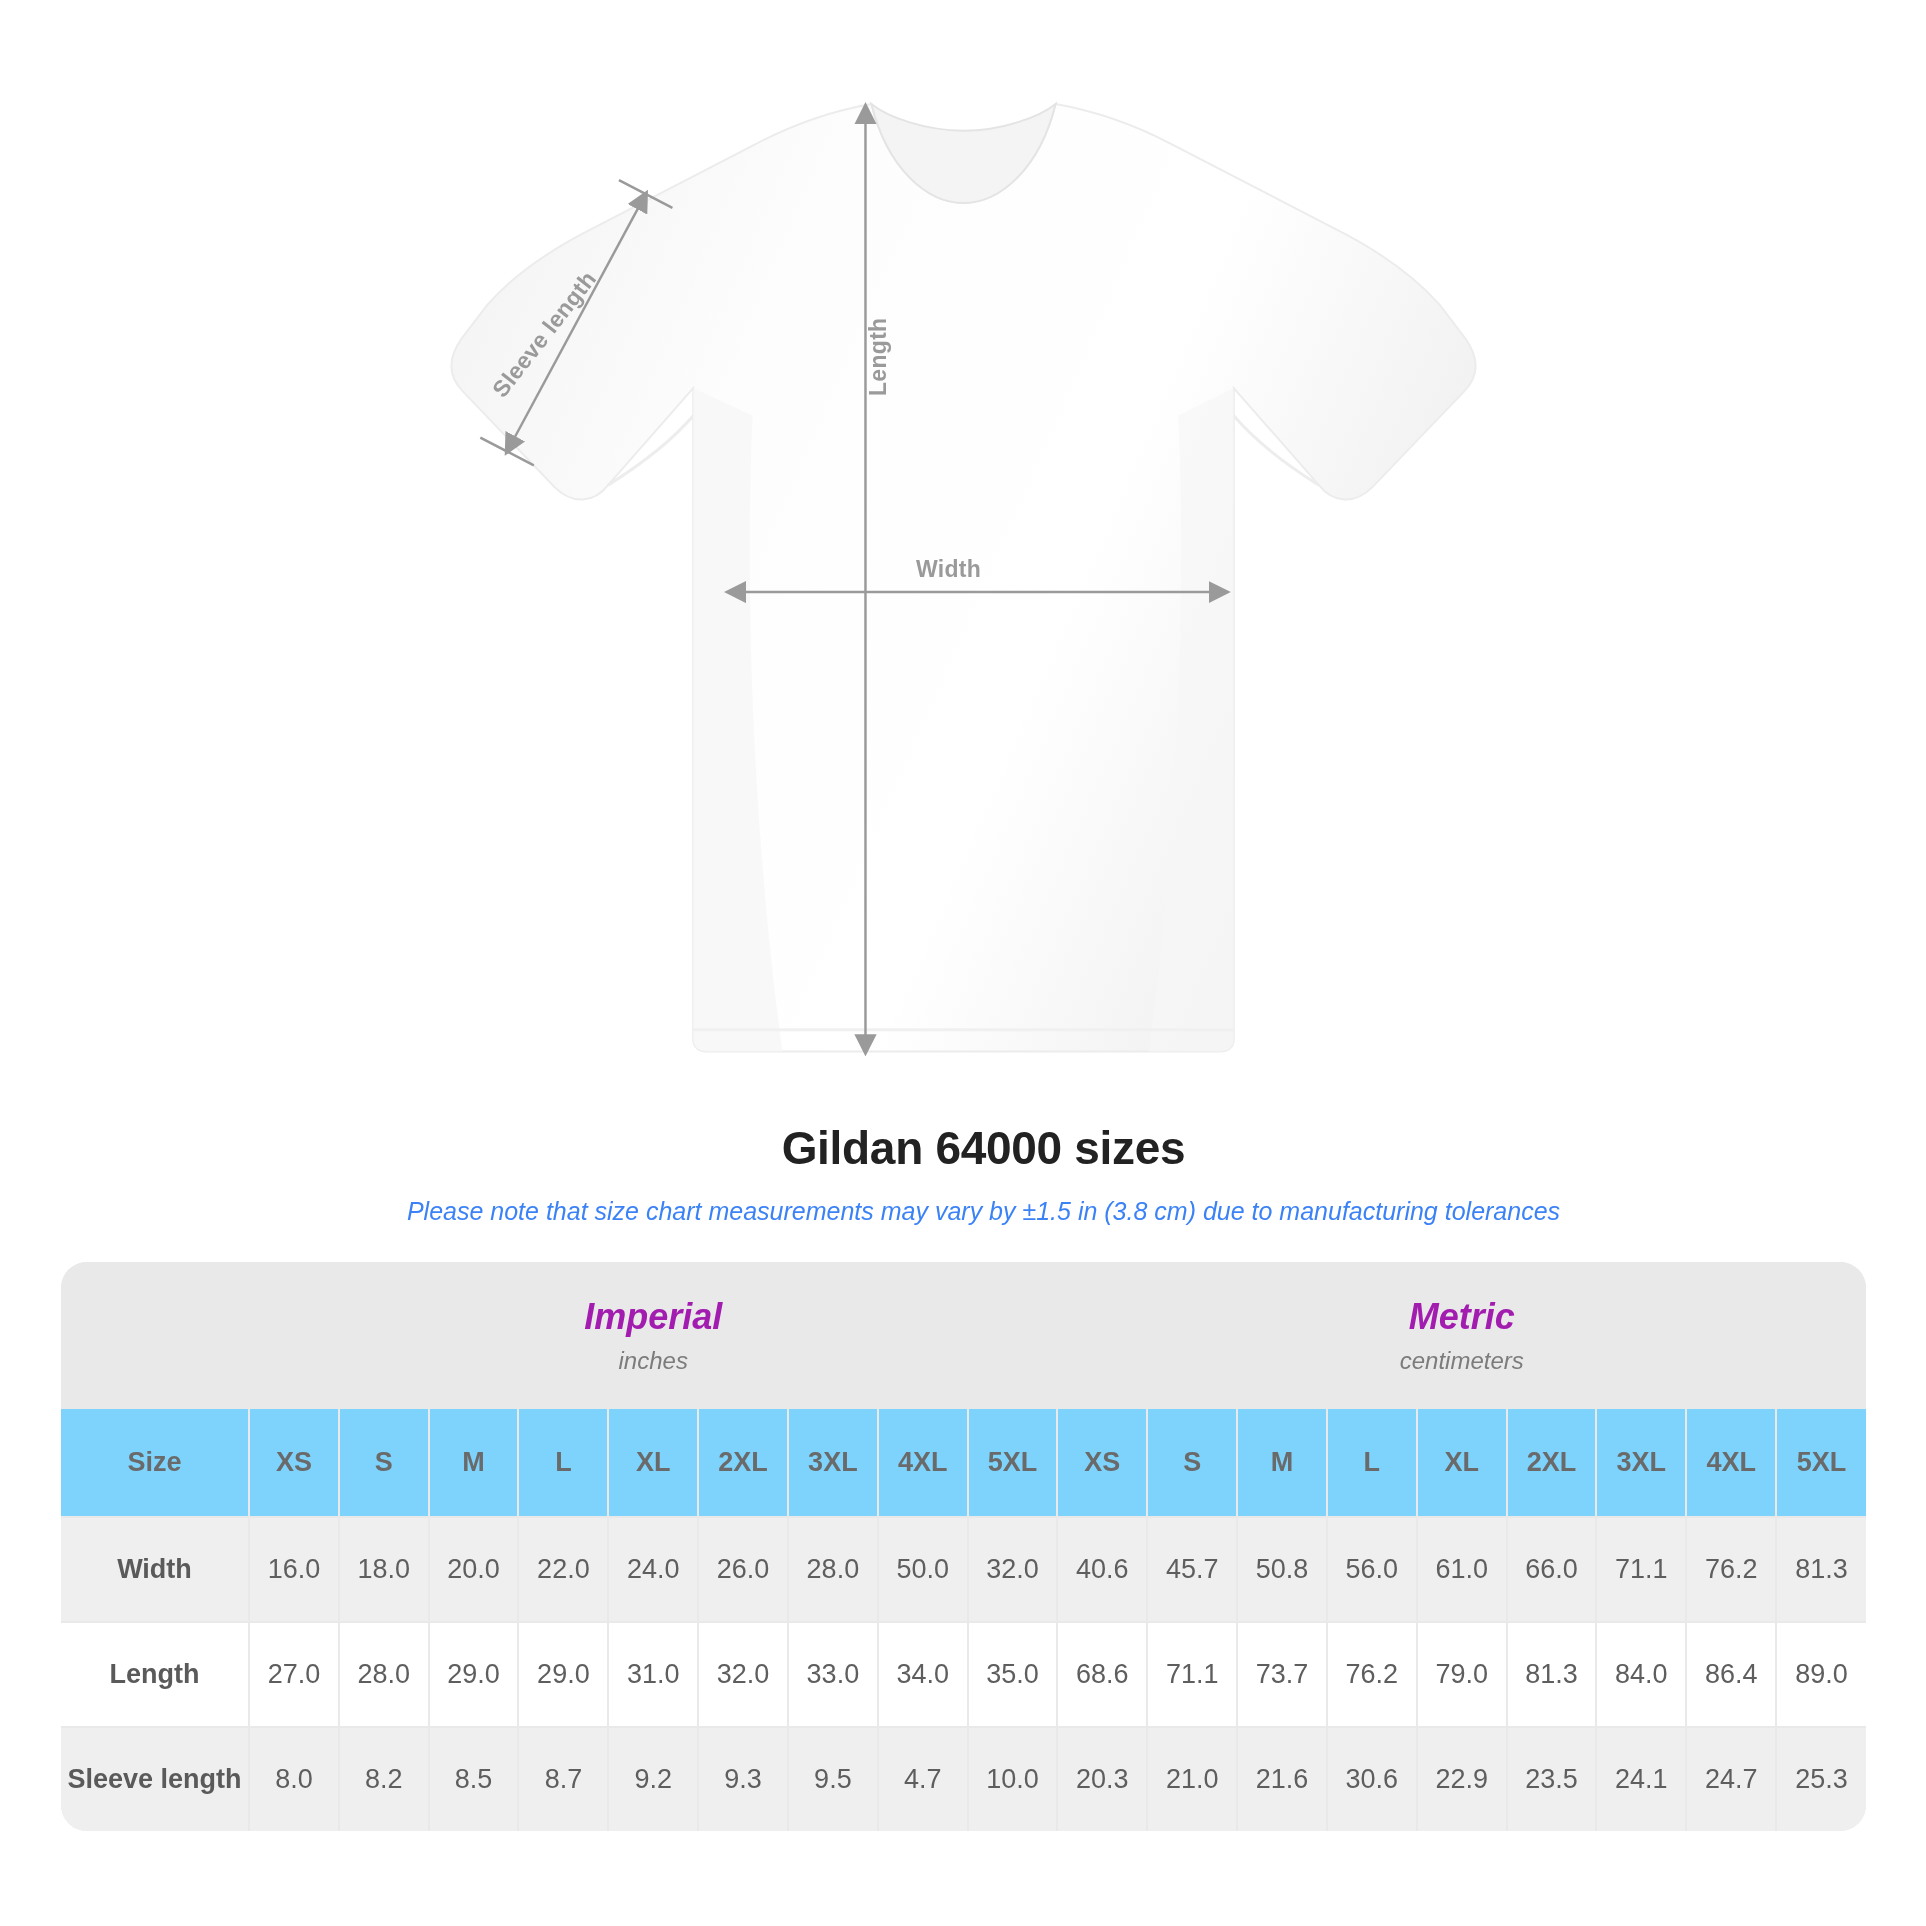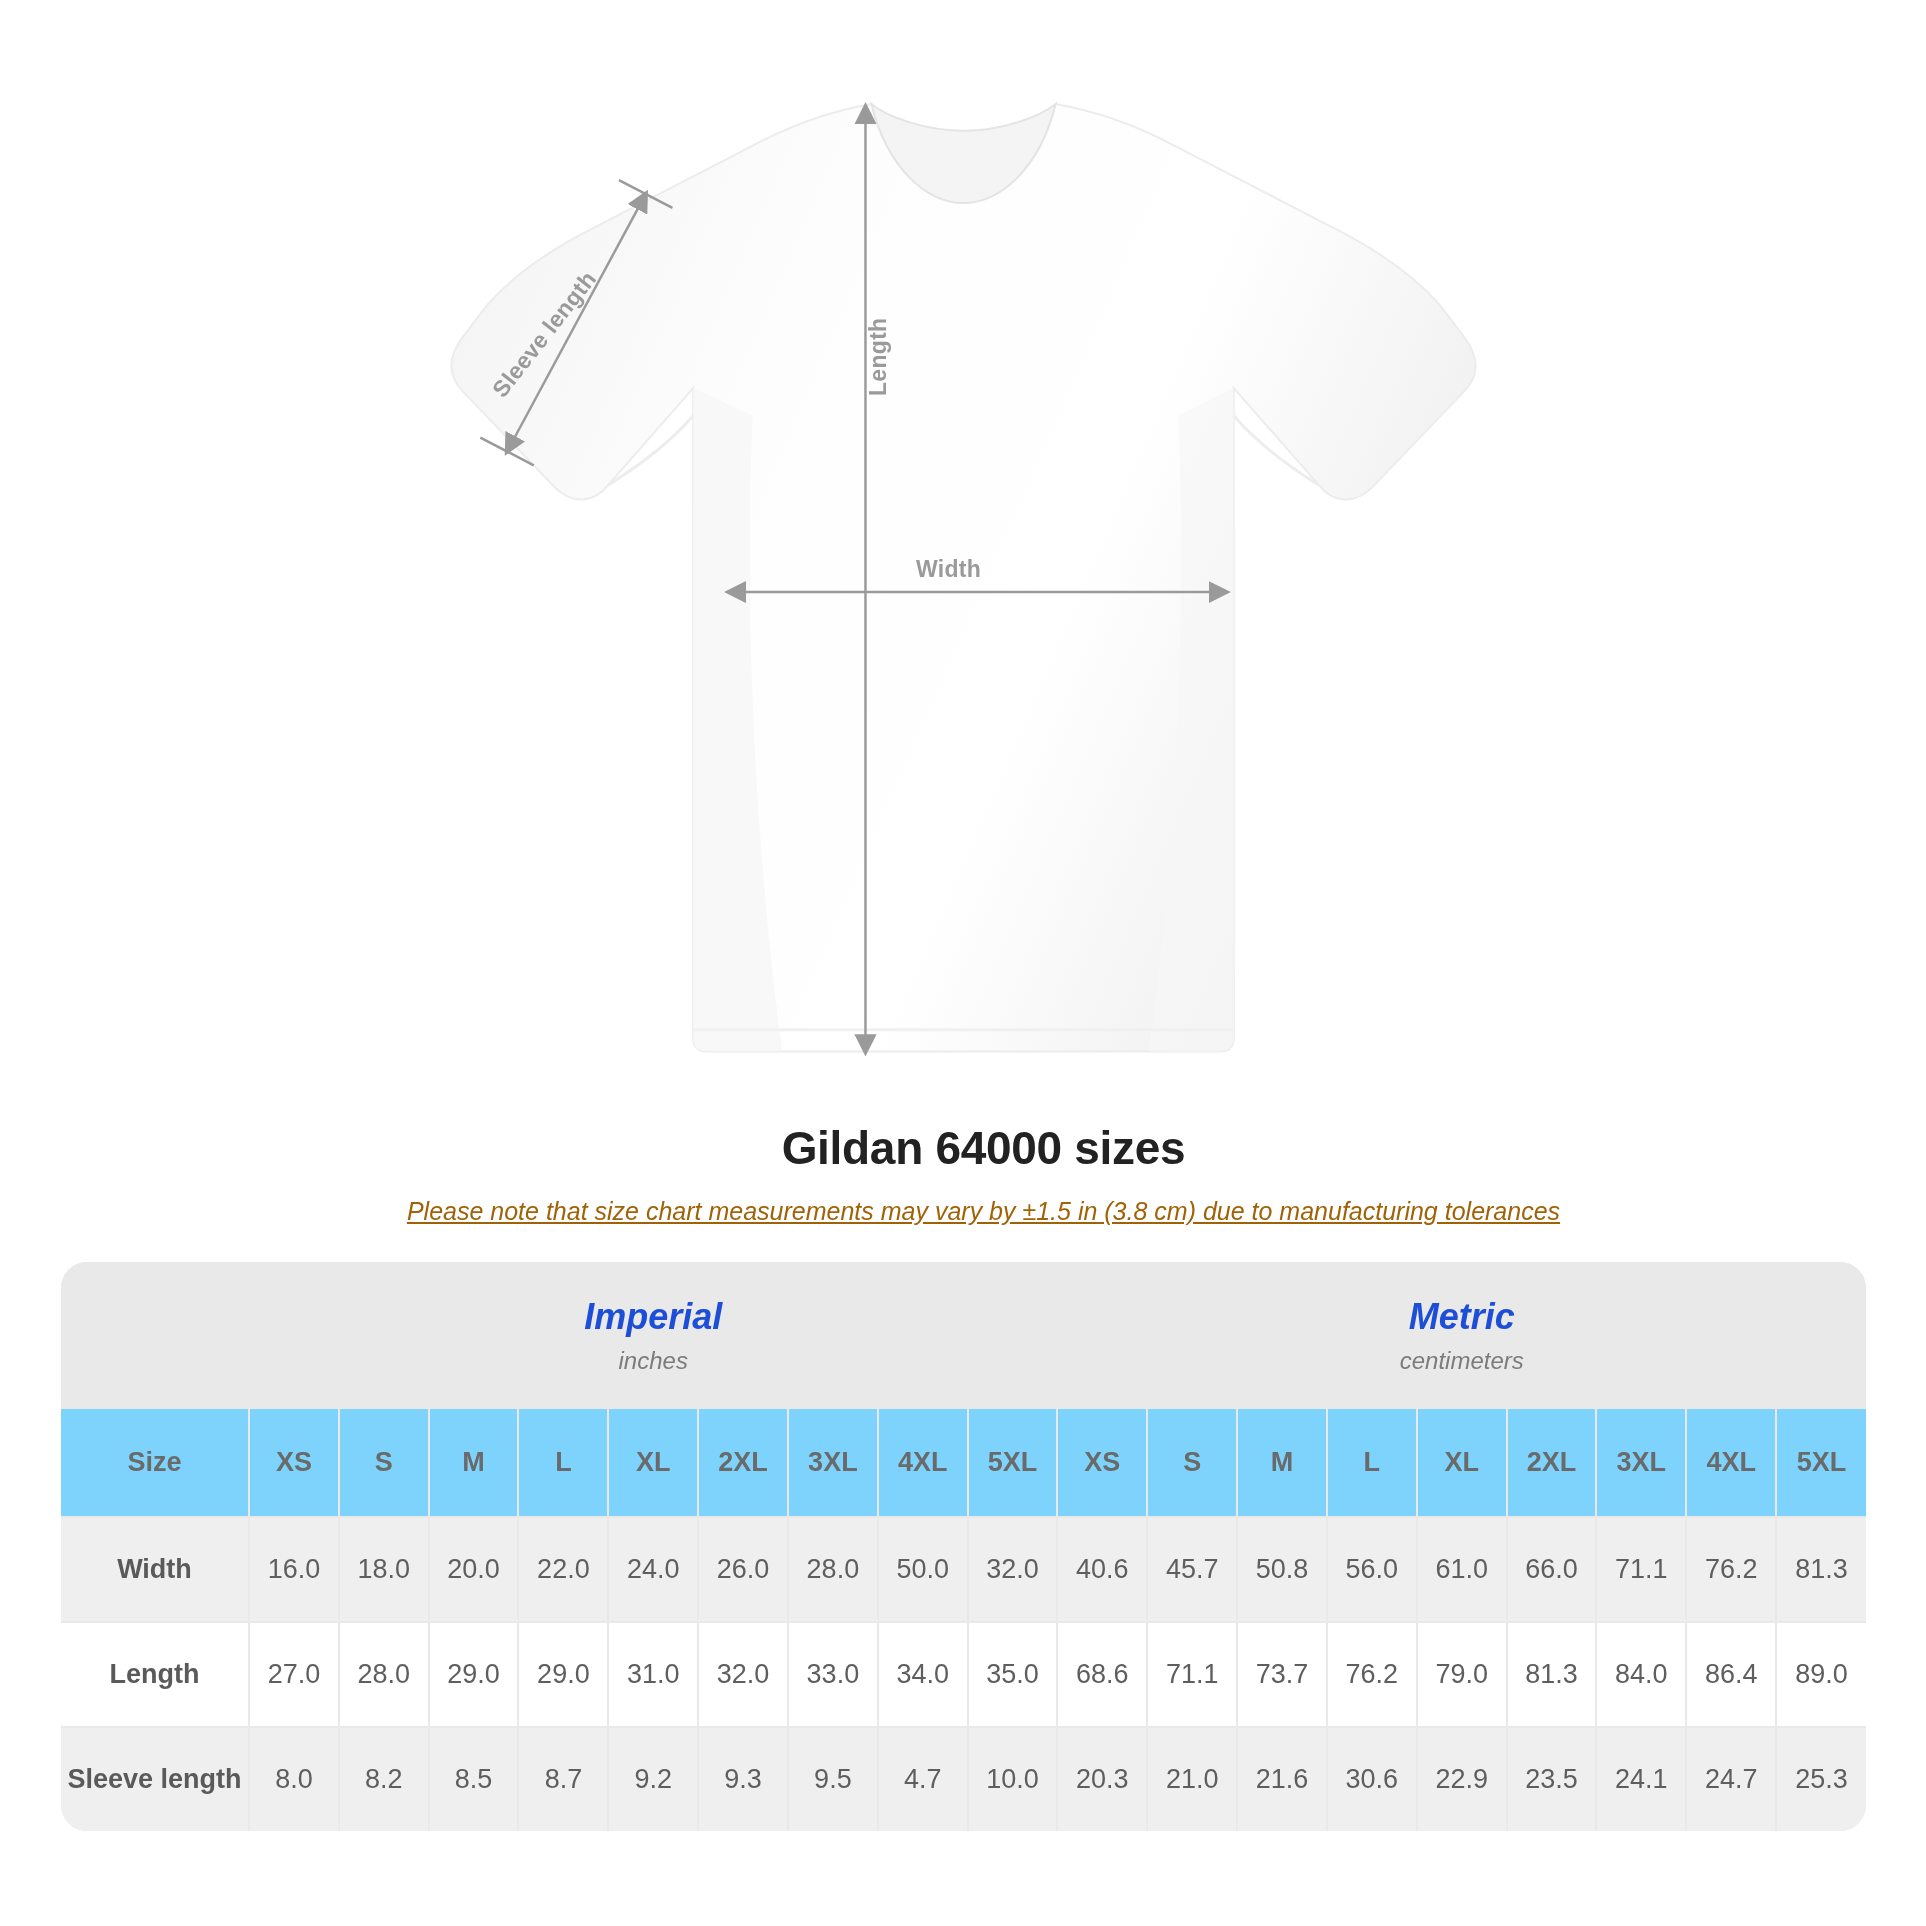--- a/index.html
+++ b/index.html
@@ -66,22 +66,21 @@
   .chart-title {
     font-size: 46px;
     font-weight: bold;
     color: #222222;
     letter-spacing: -0.3px;
   }
   .chart-note {
     margin-top: 22px;
     font-size: 25px;
     font-style: italic;
-    color: #a16207;
-    text-decoration: underline;
+    color: #3b82f6;
   }
 
   
   .table-wrap {
     margin: 36px 61px 0 61px;
     border-radius: 26px;
     overflow: hidden;
     background: #e9e9e9;
   }
   table.size-table {
@@ -96,21 +95,21 @@
   }
   .unit-head td {
     height: 147px;
     background: #e9e9e9;
     border: none;
   }
   .unit-name {
     font-size: 36px;
     font-weight: bold;
     font-style: italic;
-    color: #1d4ed8;
+    color: #a21caf;
     line-height: 1.15;
   }
   .unit-sub {
     font-size: 24px;
     font-style: italic;
     color: #7c7c7c;
     margin-top: 10px;
   }
   .size-row td {
     height: 107px;

